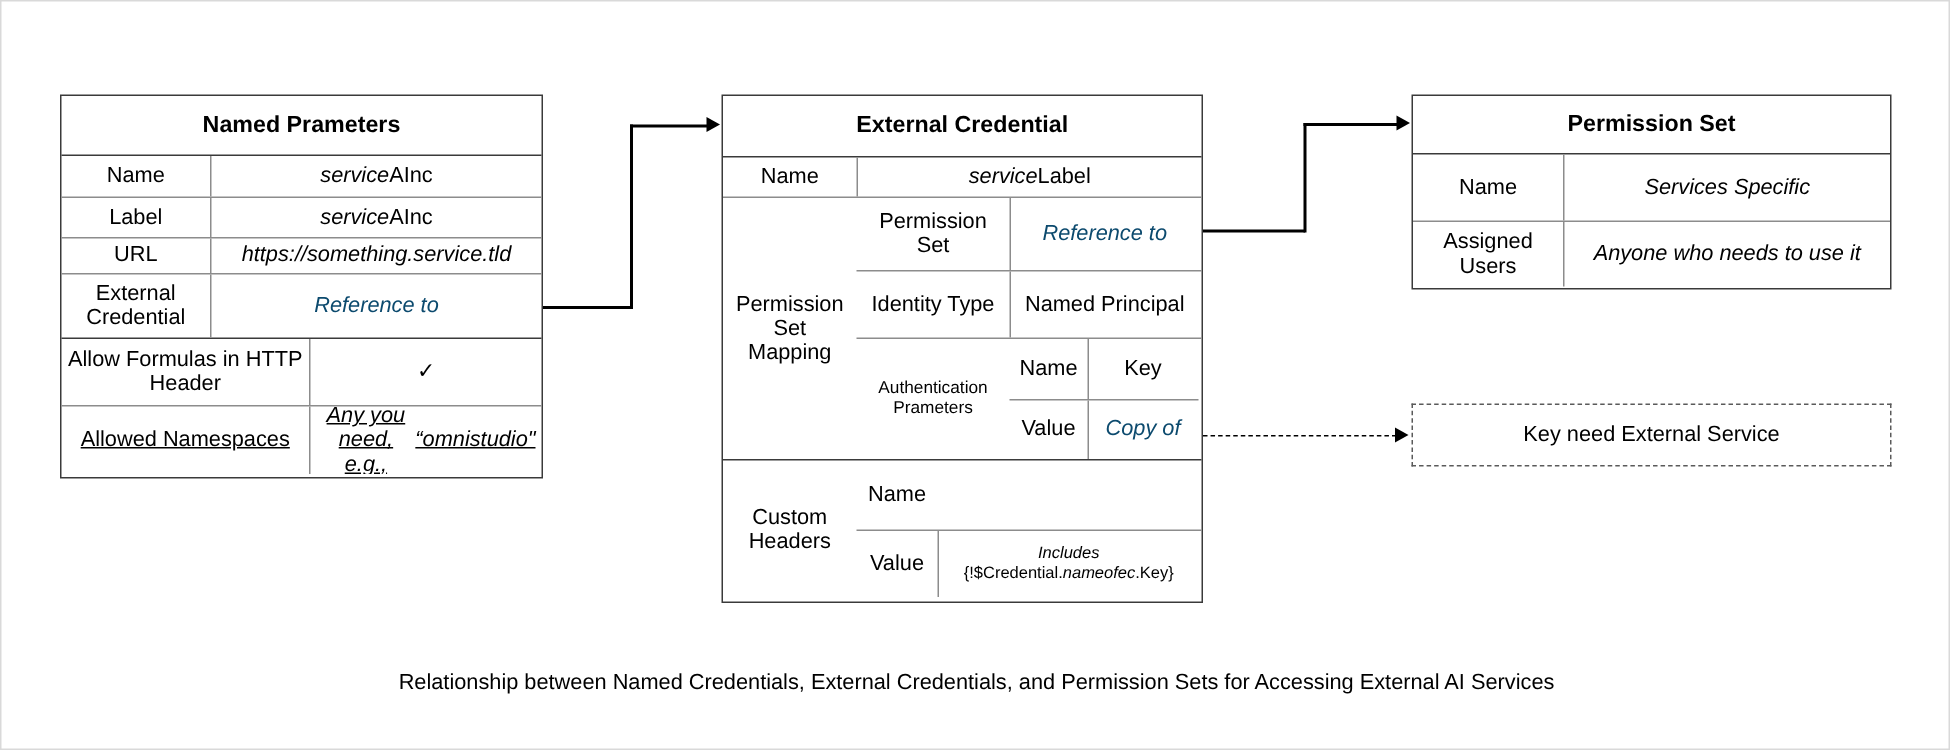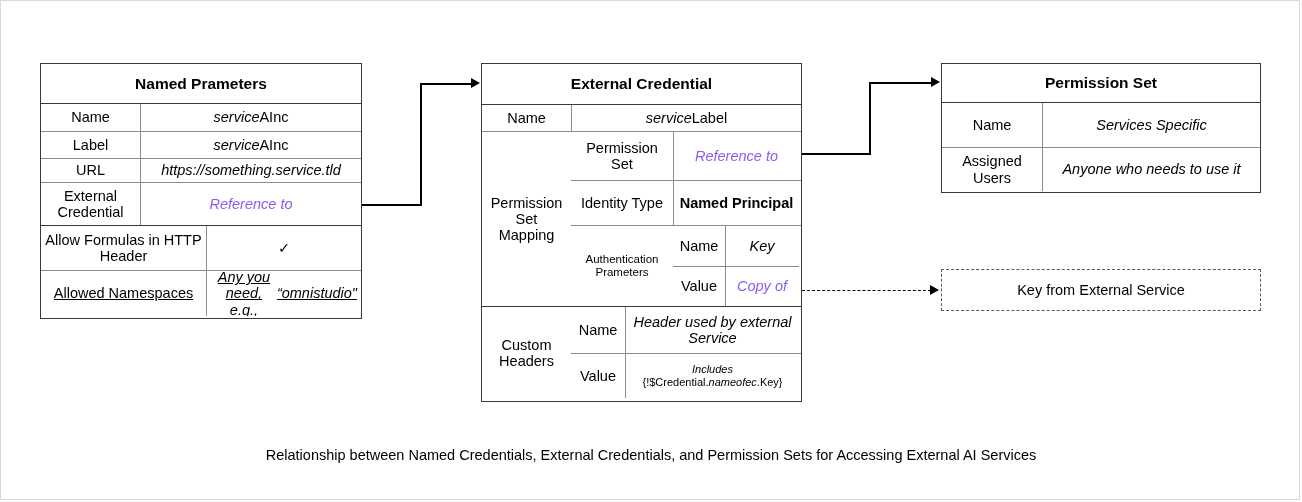--- a/index.html
+++ b/index.html
@@ -45,21 +45,21 @@
   }
   .cell.div{border-left:1px solid #8c8c8c;}
 
   .hdr{
     display:flex;align-items:center;justify-content:center;
     font-weight:bold;font-size:15.5px;
     box-sizing:border-box;
     text-align:center;
   }
   .ital{font-style:italic;}
-  .ghost{color:#8b5cf6;font-style:italic;}
+  .ghost{color:#0c4a6e;font-style:italic;}
   .small{font-size:11.5px;}
   .tiny{font-size:11px;line-height:1.2;}
 
   
   .sub{display:flex;flex-direction:column;box-sizing:border-box;}
   .subrow{display:flex;box-sizing:border-box;border-top:1px solid #8c8c8c;}
   .subrow.first{border-top:none;}
 
   
   .dashbox{
@@ -160,46 +160,45 @@
 
       <div class="sub div" style="width:230px;">
 
         <div class="subrow first" style="height:48px;">
           <div class="cell" style="width:102px;">Permission Set</div>
           <div class="cell div ghost" style="width:126px;">Reference to</div>
         </div>
 
         <div class="subrow" style="height:45px;">
           <div class="cell" style="width:102px;">Identity Type</div>
-          <div class="cell div" style="width:126px;font-weight:bold;">Named Principal</div>
+          <div class="cell div" style="width:126px;">Named Principal</div>
         </div>
 
         <div class="subrow" style="height:81px;">
           <div class="cell small" style="width:102px;">Authentication Prameters</div>
           <div class="sub div" style="width:126px;">
             <div class="subrow first" style="height:40px;">
               <div class="cell" style="width:52px;">Name</div>
-              <div class="cell div" style="width:73px;font-style:italic;">Key</div>
+              <div class="cell div" style="width:73px;">Key</div>
             </div>
             <div class="subrow" style="height:40px;">
               <div class="cell" style="width:52px;">Value</div>
               <div class="cell div ghost" style="width:73px;text-align:center;">Copy of</div>
             </div>
           </div>
         </div>
       </div>
     </div>
 
     <div class="row thick" style="height:93px;">
       <div class="cell" style="width:89px;">Custom Headers</div>
 
       <div class="sub div" style="width:230px;">
         <div class="subrow first" style="height:46px;">
           <div class="cell" style="width:54px;">Name</div>
-          <div class="cell div ital" style="width:174px;">Header used by external Service</div>
         </div>
         <div class="subrow" style="height:45px;">
           <div class="cell" style="width:54px;">Value</div>
           <div class="cell div tiny" style="width:174px;flex-direction:column;">
             <span class="ital">Includes</span>
             <span><span>{!$Credential.</span><span class="ital">nameofec</span><span>.Key}</span></span>
           </div>
         </div>
       </div>
     </div>
@@ -214,21 +213,21 @@
       <div class="cell div ital" style="width:218px;">Services Specific</div>
     </div>
 
     <div class="row" style="height:44px;">
       <div class="cell" style="width:100px;">Assigned Users</div>
       <div class="cell div ital" style="width:218px;text-align:center;">Anyone who needs to use it</div>
     </div>
   </div>
 
   <div class="dashbox" style="left:940px;top:268px;width:320px;height:42px;">
-    <span>Key from External Service</span>
+    <span>Key need External Service</span>
   </div>
 
   <div class="ln lnh" style="left:361px;top:203px;width:59px;"></div>
   <div class="ln lnv" style="left:419px;top:82px;height:123px;"></div>
   <div class="ln lnh" style="left:419px;top:82px;width:52px;"></div>
   <div class="arrow" style="left:470px;top:77px;"></div>
 
   <div class="ln lnh" style="left:801px;top:152px;width:68px;"></div>
   <div class="ln lnv" style="left:868px;top:81px;height:73px;"></div>
   <div class="ln lnh" style="left:868px;top:81px;width:63px;"></div>

